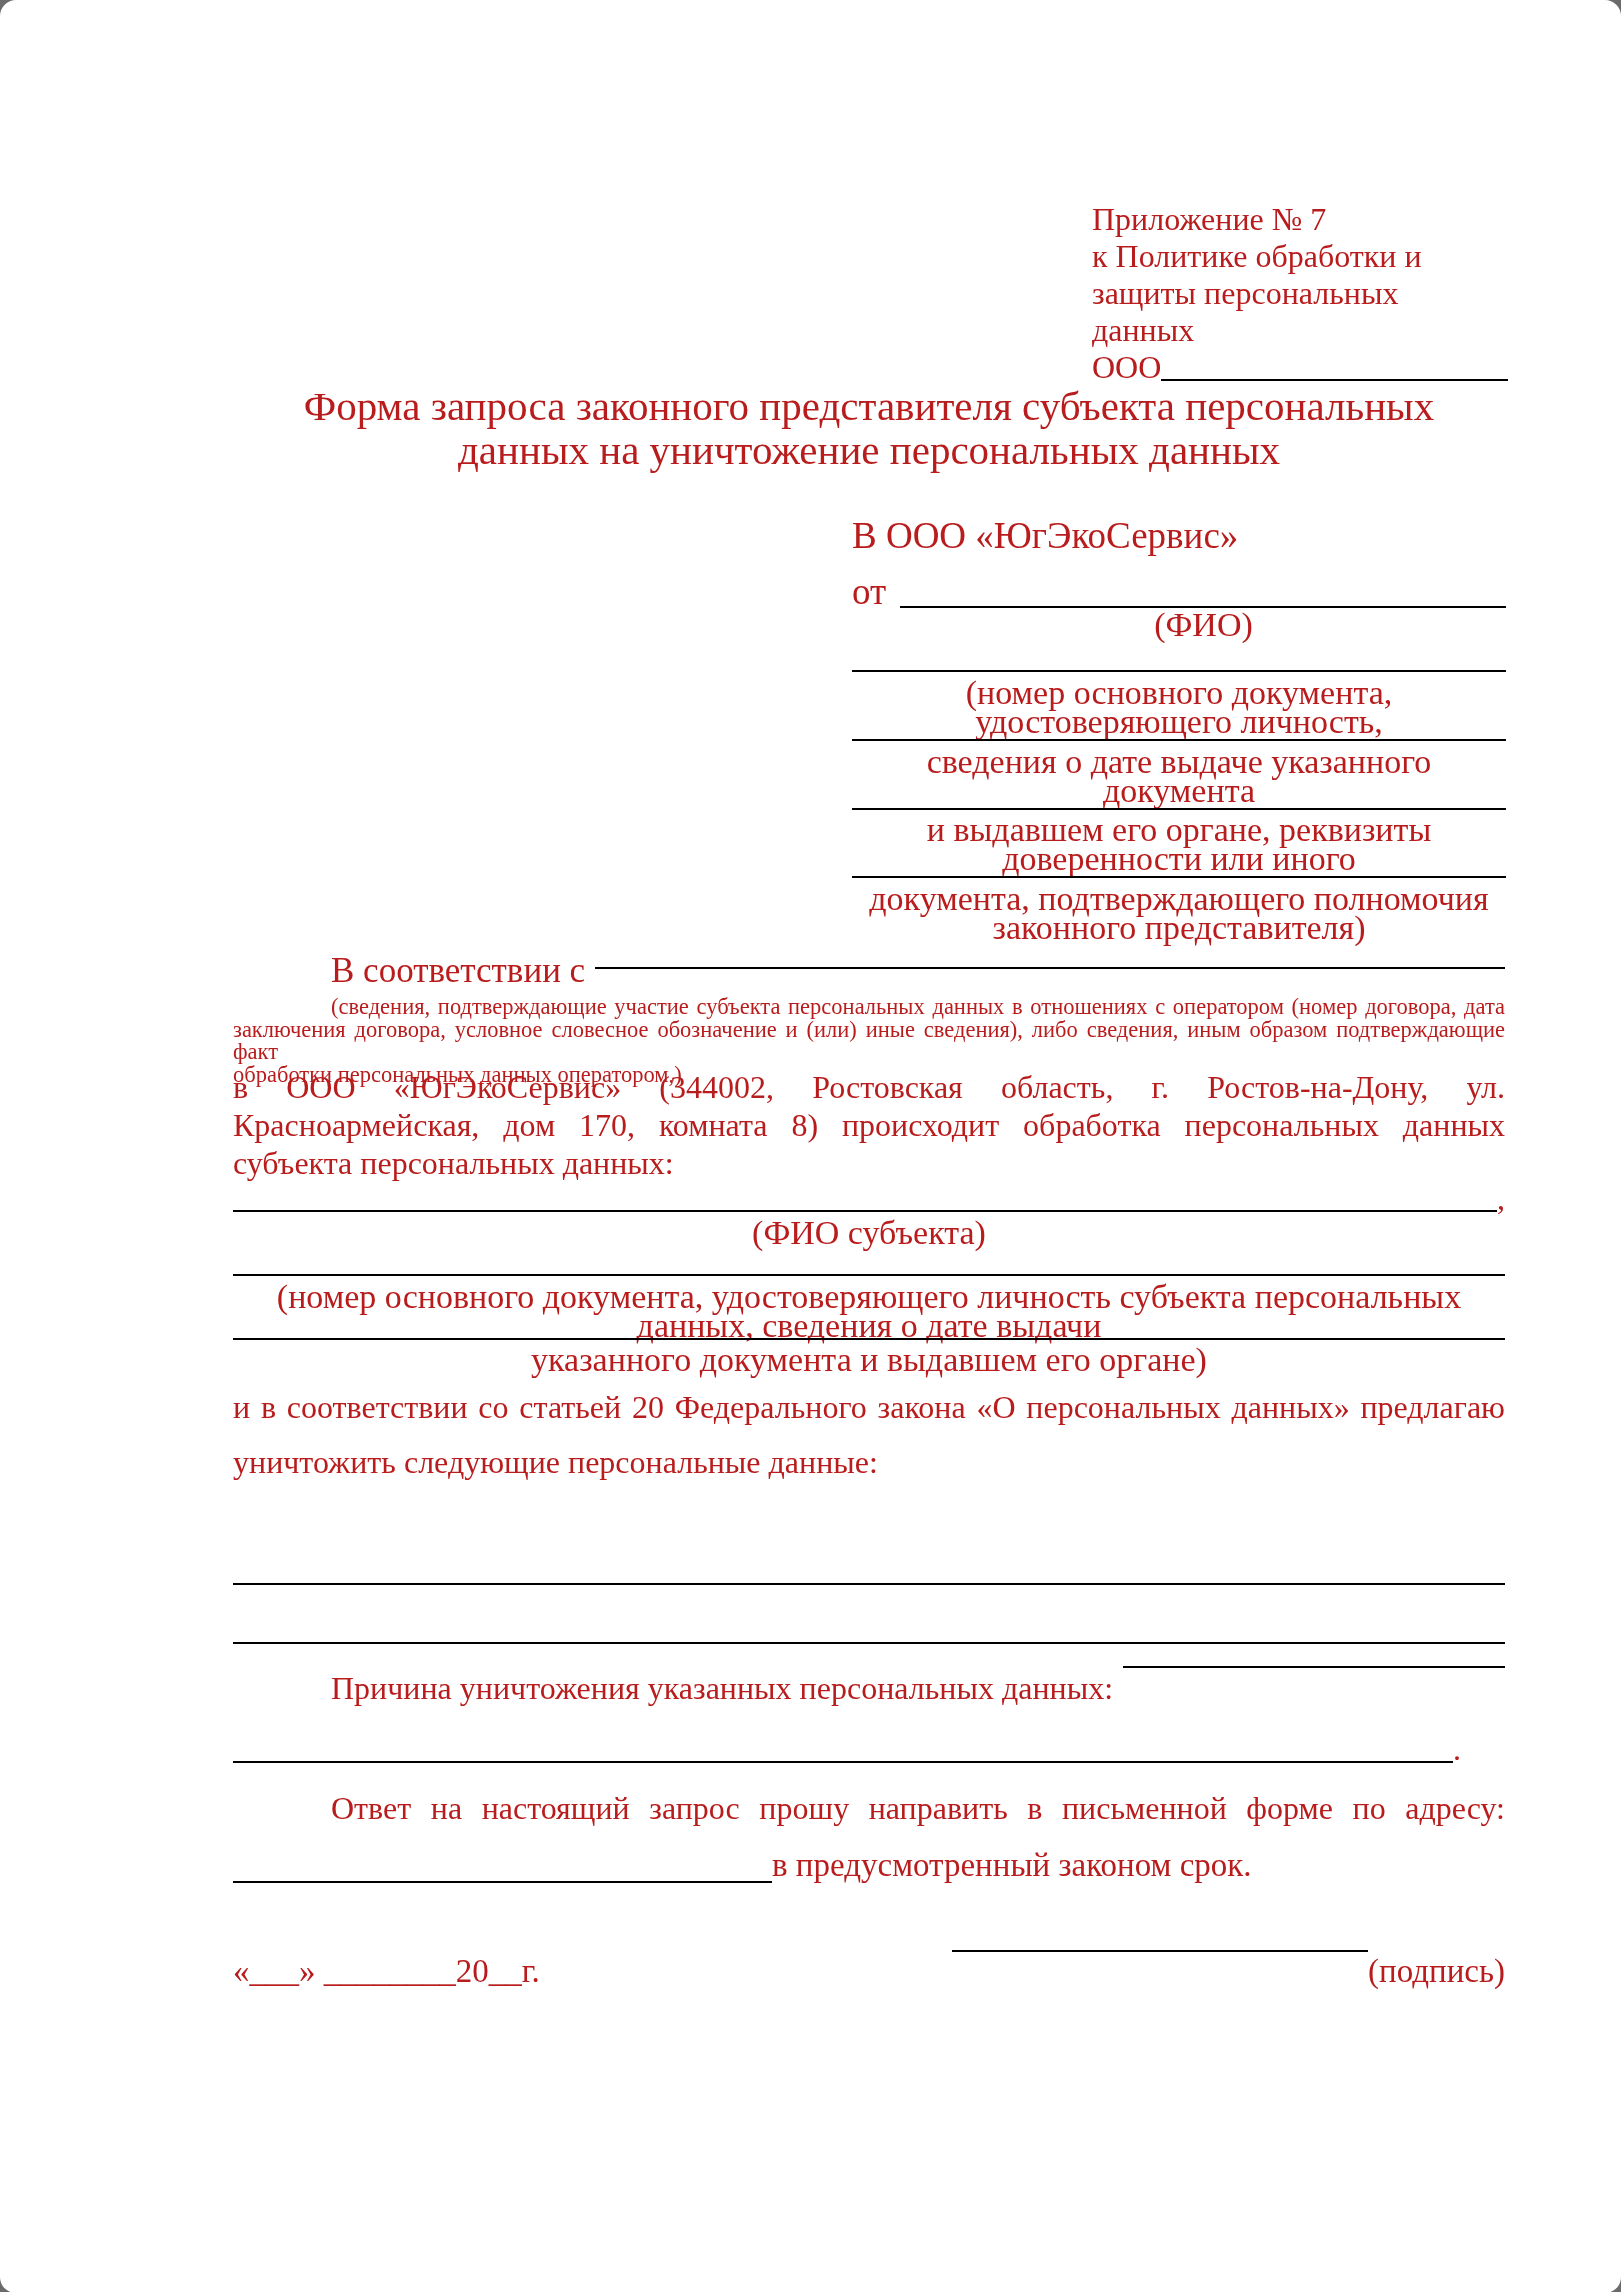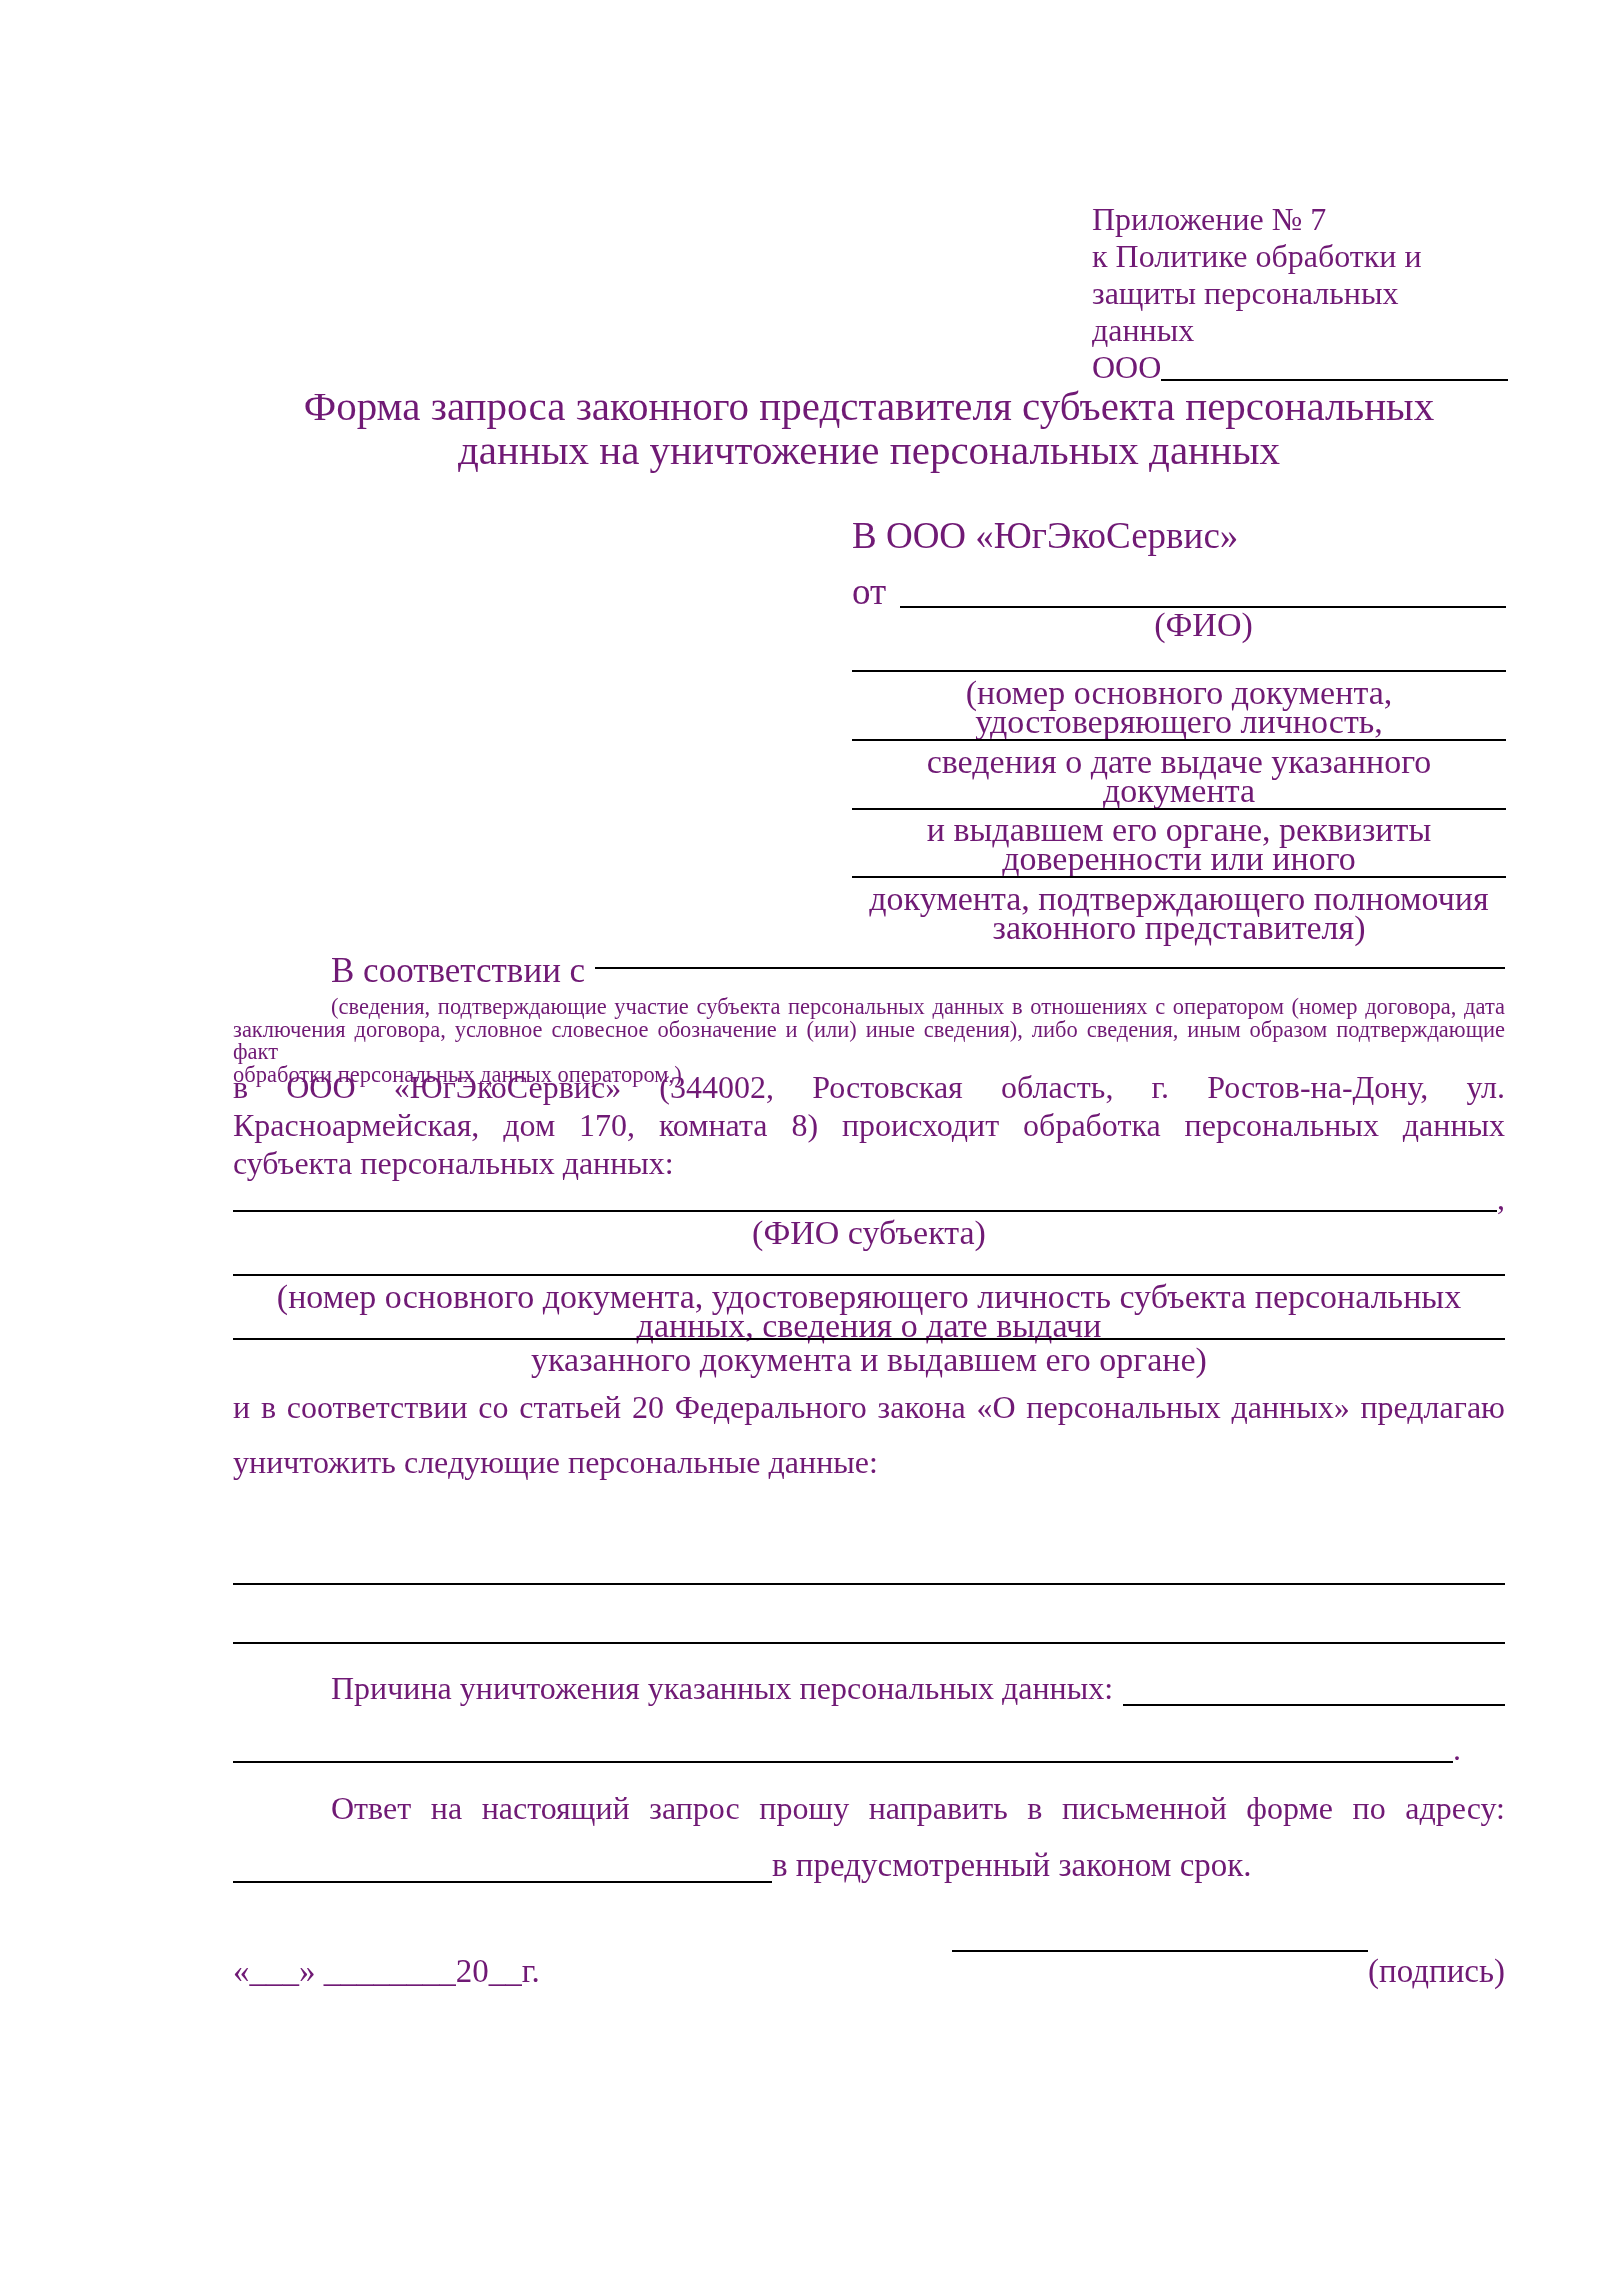--- a/index.html
+++ b/index.html
@@ -1,23 +1,24 @@
 <!DOCTYPE html>
 <html><head>
 <meta charset="utf-8">
 <style>
   html,body { margin:0; padding:0; background:#6b6b6b; }
   .page {
     position:relative;
     width:1621px; height:2293px;
     margin:0 auto;
     background:#ffffff;
-    color:#701a75;
+    color:#b91c1c;
     font-family:"Liberation Serif","DejaVu Serif",serif;
     overflow:hidden;
+    border-radius:16px;
   }
   .abs { position:absolute; }
 
   
   .tline { white-space:normal; }
   .p-just .tline { text-align:justify; text-align-last:justify; }
   .p-just .tline:last-child { text-align-last:left; }
   .p-center .tline { text-align:center; }
   .p-left .tline { text-align:left; }
 
@@ -59,21 +60,21 @@
   .doc-cap-1  { left:233px; top:1282px; width:1272px; }
   .doc-line-2 { left:233px; top:1338px; width:1272px; }
   .doc-cap-2  { left:233px; top:1345px; width:1272px; }
 
   
   .request-par { left:233px; top:1380px; width:1272px; font-size:32px; line-height:55px; }
 
   .blank-1 { left:233px; top:1583px; width:1272px; }
   .blank-2 { left:233px; top:1642px; width:1272px; }
 
-  .reason-row { left:233px; top:1666px; width:1272px; display:flex; align-items:flex-end; font-size:32px; line-height:45px; padding-left:98px; box-sizing:border-box; }
+  .reason-row { left:233px; top:1666px; width:1272px; display:flex; align-items:flex-start; font-size:32px; line-height:45px; padding-left:98px; box-sizing:border-box; }
   .reason-row .lbl { padding-right:9.8px; }
   .period-row { left:233px; top:1733px; width:1272px; display:flex; align-items:flex-end; font-size:32px; line-height:32px; padding-right:44px; box-sizing:border-box; }
   .period-row .fill { margin-bottom:2px; }
 
   .reply-par { left:233px; top:1786px; width:1272px; font-size:32px; line-height:45px; text-indent:98px; text-align:justify; text-align-last:justify; }
   .reply-tail-row { left:233px; top:1843px; width:1272px; display:flex; align-items:flex-end; font-size:33px; line-height:45px; }
   .reply-tail-row .fill { flex:0 0 539px; }
 
   .footer-row { left:233px; top:1950px; width:1272px; display:flex; justify-content:space-between; align-items:flex-end; font-size:33px; line-height:43px; }
   .sig-group { display:flex; align-items:flex-start; }

